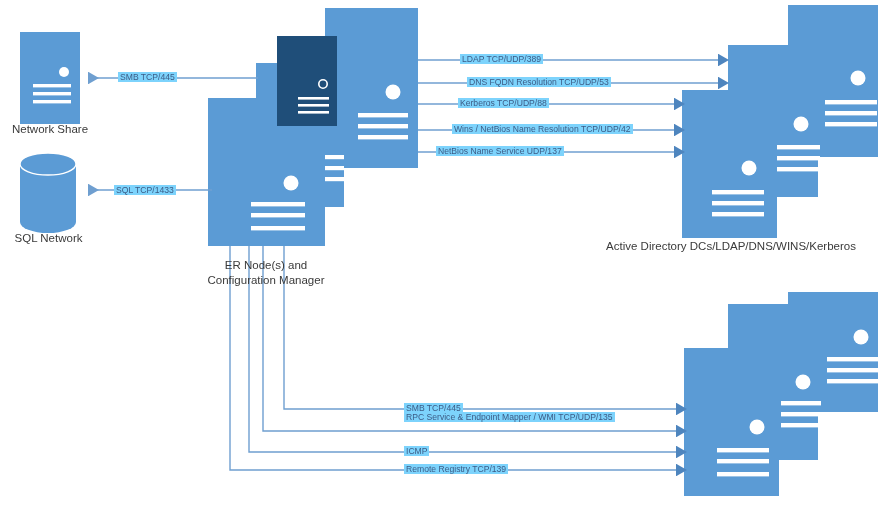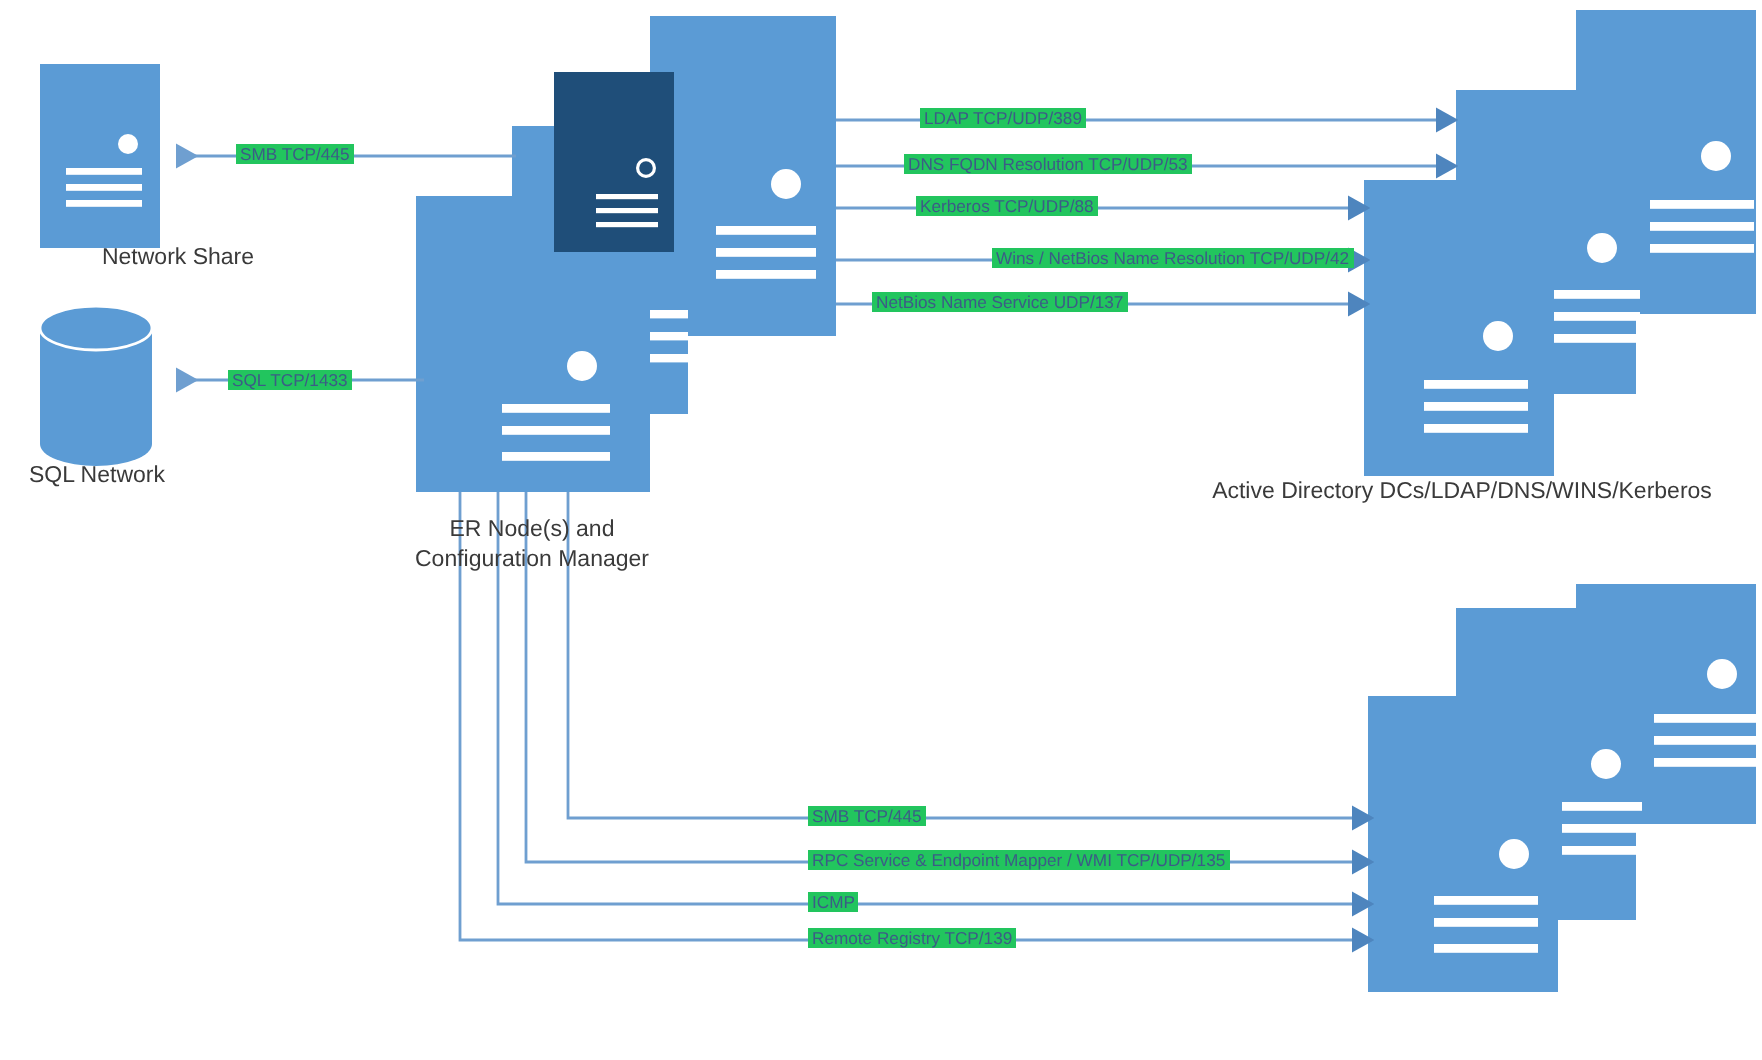--- a/index.html
+++ b/index.html
@@ -1,20 +1,20 @@
 <!DOCTYPE html>
 <html><head>
 <meta charset="utf-8">
 <style>
   html,body{margin:0;padding:0;background:#ffffff;}
   body{font-family:"Liberation Sans","DejaVu Sans",sans-serif;}
   #stage{position:relative;width:881px;height:530px;background:#ffffff;overflow:hidden;}
   #svg{position:absolute;left:0;top:0;width:881px;height:530px;}
   .node-cap{position:absolute;color:#3a3a3a;font-size:11.5px;line-height:15px;text-align:center;white-space:pre;}
-  .conn-lbl{position:absolute;color:#3c5c86;font-size:8.6px;line-height:10px;white-space:nowrap;background:#22c55e;padding:0 2px;}
+  .conn-lbl{position:absolute;color:#3c5c86;font-size:8.6px;line-height:10px;white-space:nowrap;background:#7dd3fc;padding:0 2px;}
 </style>
 </head>
 <body>
 
 <div id="stage">
 
   <svg id="svg" viewBox="0 0 881 530">
     <defs>
       <marker id="arrL" markerWidth="9" markerHeight="9" refX="8" refY="4.5" orient="auto">
         <path d="M8,0 L0,4.5 L8,9 Z" fill="#6F9FD0"></path>
@@ -122,29 +122,29 @@
       <path d="M263,246 L263,431 L676,431" marker-end="url(#arrR)"></path>
       <path d="M249,246 L249,452 L676,452" marker-end="url(#arrR)"></path>
       <path d="M230,246 L230,470 L676,470" marker-end="url(#arrR)"></path>
     </g>
   </svg>
 
   <div class="conn-lbl" style="left:118px;top:72px;">SMB TCP/445</div>
   <div class="conn-lbl" style="left:114px;top:185px;">SQL TCP/1433</div>
 
   <div class="conn-lbl" style="left:460px;top:54px;">LDAP TCP/UDP/389</div>
-  <div class="conn-lbl" style="left:452px;top:77px;text-align:center;">DNS FQDN Resolution TCP/UDP/53</div>
+  <div class="conn-lbl" style="left:467px;top:77px;text-align:center;">DNS FQDN Resolution TCP/UDP/53</div>
   <div class="conn-lbl" style="left:458px;top:98px;">Kerberos  TCP/UDP/88</div>
-  <div class="conn-lbl" style="left:452px;top:124px;margin-left:44px;">Wins / NetBios Name Resolution  TCP/UDP/42</div>
+  <div class="conn-lbl" style="left:452px;top:124px;">Wins / NetBios Name Resolution  TCP/UDP/42</div>
   <div class="conn-lbl" style="left:436px;top:146px;">NetBios Name Service  UDP/137</div>
 
   <div class="conn-lbl" style="left:404px;top:403px;">SMB TCP/445</div>
-  <div class="conn-lbl" style="left:404px;top:425px;">RPC Service &amp; Endpoint Mapper / WMI TCP/UDP/135</div>
+  <div class="conn-lbl" style="left:404px;top:412px;">RPC Service &amp; Endpoint Mapper / WMI TCP/UDP/135</div>
   <div class="conn-lbl" style="left:404px;top:446px;">ICMP</div>
   <div class="conn-lbl" style="left:404px;top:464px;">Remote Registry TCP/139</div>
 
-  <div class="node-cap" style="left:0px;top:122px;width:100px;padding-left:39px;">Network Share</div>
+  <div class="node-cap" style="left:0px;top:122px;width:100px;">Network Share</div>
   <div class="node-cap" style="left:0px;top:231px;width:97px;">SQL Network</div>
   <div class="node-cap" style="left:586px;top:239px;width:290px;">Active Directory DCs/LDAP/DNS/WINS/Kerberos</div>
   <div class="node-cap" style="left:176px;top:258px;width:180px;">ER Node(s) and
 Configuration Manager</div>
 
 </div>
 
 </body></html>

